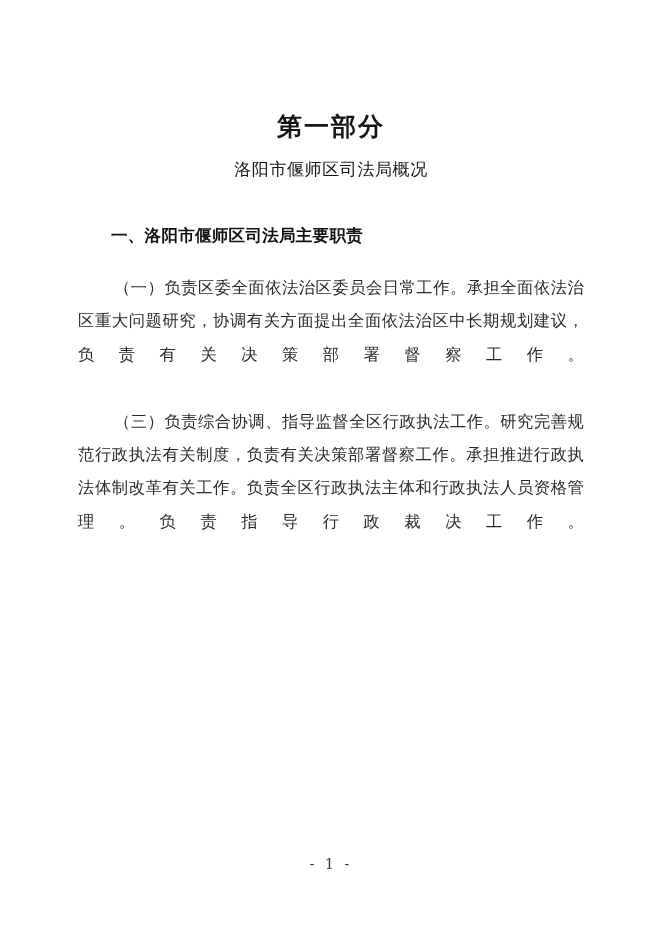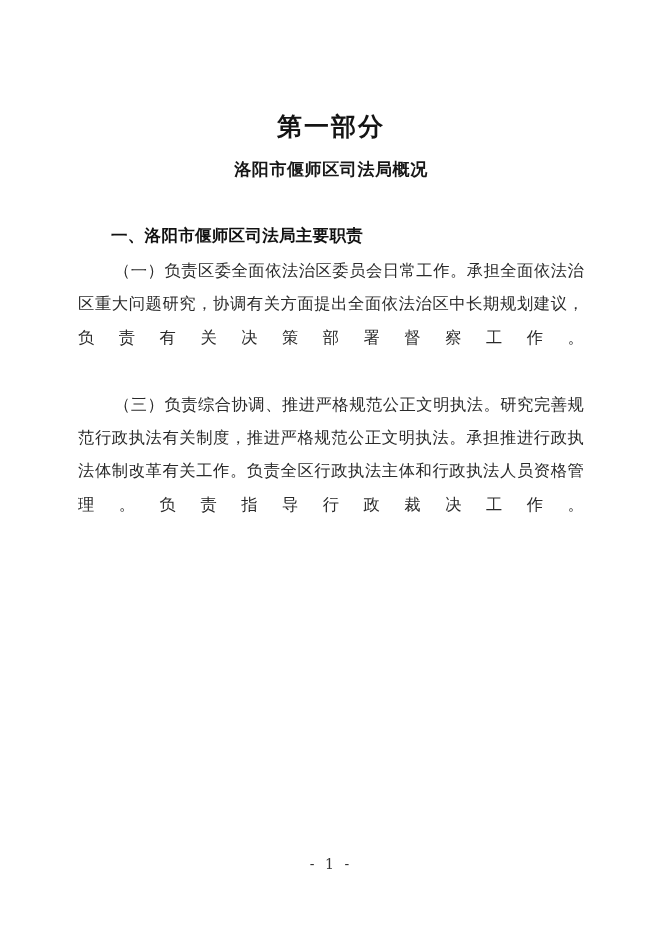--- a/index.html
+++ b/index.html
@@ -40,21 +40,21 @@
     line-height: 32px;
   }
 
   .doc-subtitle {
     position: absolute;
     left: 0;
     top: 158px;
     width: 662px;
     text-align: center;
     font-family: "Liberation Sans", "DejaVu Sans", sans-serif;
-    font-weight: bold;
+    font-weight: normal;
     font-size: 17px;
     letter-spacing: 0.6px;
     color: #161616;
     line-height: 24px;
   }
 
   
   .body-block {
     position: absolute;
     left: 78px;
@@ -63,21 +63,21 @@
   }
 
   .section-heading {
     font-family: "Liberation Sans", "DejaVu Sans", sans-serif;
     font-weight: bold;
     font-size: 16.5px;
     letter-spacing: 0.3px;
     color: #111111;
     line-height: 26px;
     text-indent: 33px;
-    margin: 0 0 6px 0;
+    margin: 0 0 23px 0;
   }
 
   .para {
     font-family: Liberation Sans, sans-serif;
     font-size: 16.3px;
     line-height: 33.4px;
     color: #2a2a2a;
     margin: 0;
     text-align: justify;
     text-justify: inter-character;
@@ -118,20 +118,20 @@
 
   <div class="doc-subtitle">洛阳市偃师区司法局概况</div>
 
   <div class="body-block">
 
     <p class="section-heading">一、洛阳市偃师区司法局主要职责</p>
 
     <p class="para">（一）负责区委全面依法治区委员会日常工作。承担全面依法治区重大问题研究，协调有关方面提出全面依法治区中长期规划建议，负责有关决策部署督察工作。</p>
 
 
-    <p class="para">（三）负责综合协调、推进严格规范公正文明执法。研究完善规范行政执法有关制度，推进严格规范公正文明执法。承担推进行政执法体制改革有关工作。负责全区行政执法主体和行政执法人员资格管理。负责指导行政裁决工作。</p>
+    <p class="para">（三）负责综合协调、指导监督全区行政执法工作。研究完善规范行政执法有关制度，负责有关决策部署督察工作。承担推进行政执法体制改革有关工作。负责全区行政执法主体和行政执法人员资格管理。负责指导行政裁决工作。</p>
 
 
   </div>
 
   <div class="page-footer">- 1 -</div>
 
 </div>
 
 </body></html>

